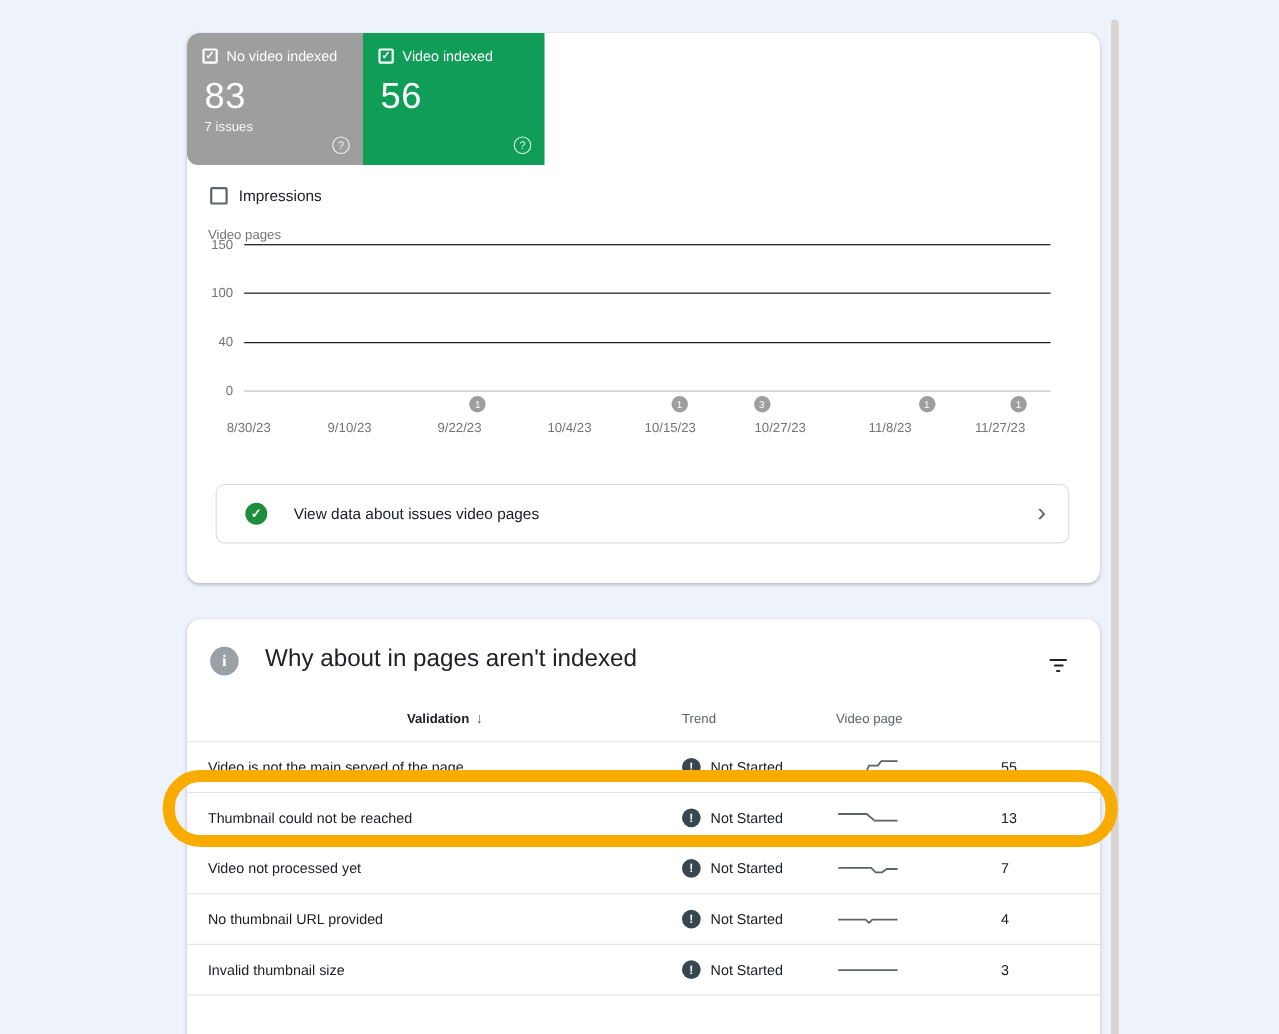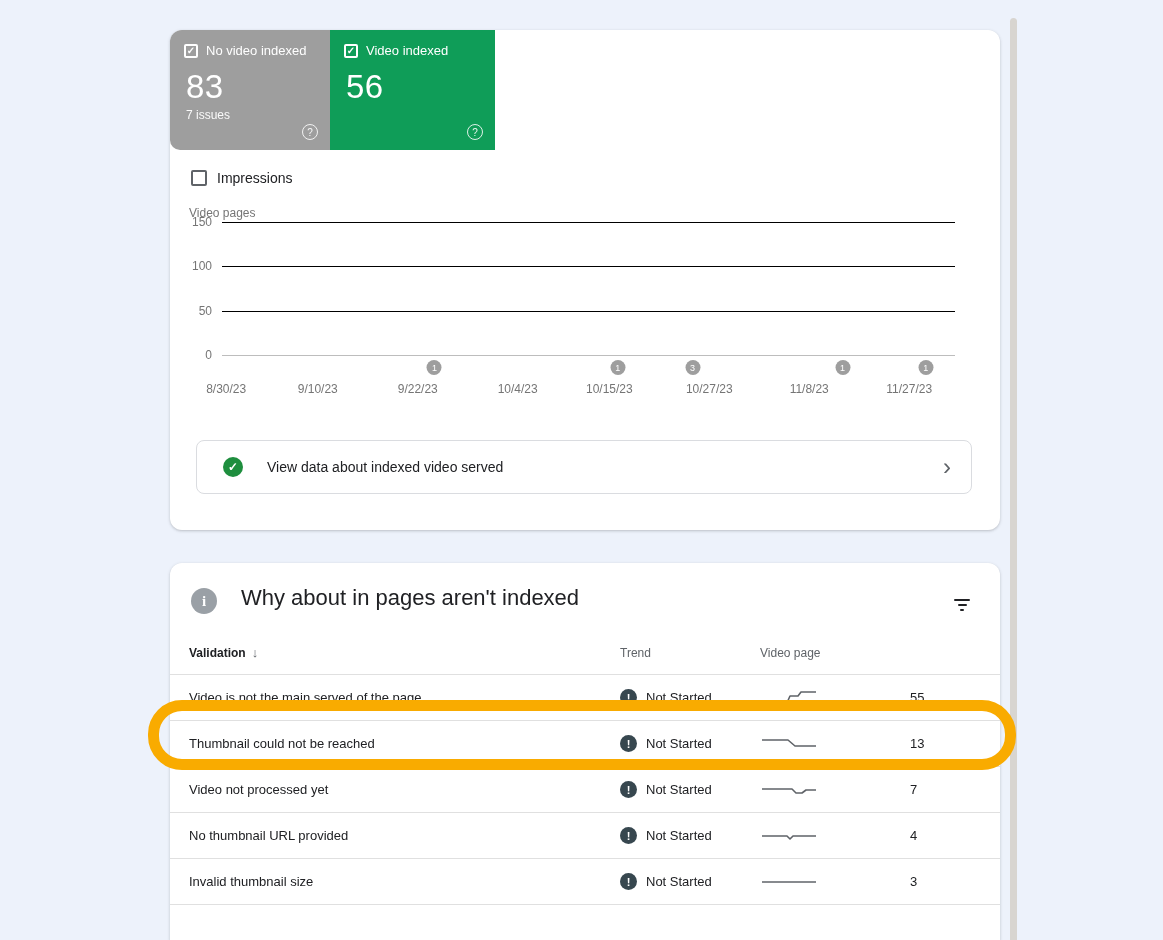--- a/index.html
+++ b/index.html
@@ -72,21 +72,21 @@
   .filter-btn { width:24px; height:24px; margin-top:8px; display:flex; flex-direction:column;
     align-items:center; justify-content:center; gap:3px; cursor:pointer; }
   .filter-btn i { display:block; height:2px; background:#202124; border-radius:1px; }
   .filter-btn i:nth-child(1){ width:16px; } .filter-btn i:nth-child(2){ width:9px; } .filter-btn i:nth-child(3){ width:4px; }
 
   
   .tbl-head, .tbl-row { display:grid; grid-template-columns: 1fr 140px 150px 62px;
     align-items:center; padding:0 28px 0 19px; }
   .tbl-head { height:44px; border-bottom:1px solid #e0e0e0; }
   .th { font-size:12px; color:#5f6368; }
-  .th.sorted { color:#202124; font-weight:bold; }
+  .th.sorted { color:#202124; font-weight:bold;text-align:center; }
   .th .arrow { font-weight:normal; color:#5f6368; margin-left:6px; font-size:13px; }
   .th.right, .td.right { text-align:left; }
   .tbl-row { height:46px; border-bottom:1px solid #e0e0e0; cursor:pointer; background:#fff; }
   .td.reason { font-size:13px; color:#202124; }
   .td.validation { display:flex; align-items:center; gap:9px; font-size:13px; color:#202124; }
   .excl { width:17px; height:17px; border-radius:50%; background:#37474f; color:#fff;
     display:flex; align-items:center; justify-content:center; font-size:11px; font-weight:bold; flex:0 0 auto; }
   .td.trend svg { display:block; }
   .td.pages { font-size:13px; color:#202124; }
 
@@ -131,21 +131,21 @@
     <div class="axis-title">Video pages</div>
 
     <div class="chart-wrap" id="chart">
         <div class="gridline" style="top: 0%;">
           <span class="ytick">150</span>
         </div>
         <div class="gridline" style="top: 33.3333%;">
           <span class="ytick">100</span>
         </div>
         <div class="gridline" style="top: 66.6667%;">
-          <span class="ytick">50</span>
+          <span class="ytick">40</span>
         </div>
         <div class="gridline zero" style="top: 100%;">
           <span class="ytick">0</span>
         </div>
         <div class="bars">
           <div class="bar">
             <div class="seg" style="height: 38.6667%; background: rgb(189, 189, 189);"></div>
             <div class="seg" style="height: 50.6667%; background: rgb(10, 160, 78);"></div>
           </div>
           <div class="bar">
@@ -511,21 +511,21 @@
         <span class="xlabel" style="left: 26.7045%;">9/22/23</span>
         <span class="xlabel" style="left: 40.3409%;">10/4/23</span>
         <span class="xlabel" style="left: 52.8409%;">10/15/23</span>
         <span class="xlabel" style="left: 66.4773%;">10/27/23</span>
         <span class="xlabel" style="left: 80.1136%;">11/8/23</span>
         <span class="xlabel" style="left: 93.75%;">11/27/23</span>
       </div>
 
     <div class="banner">
       <span class="banner-check">✓</span>
-      <span class="banner-text">View data about indexed video served</span>
+      <span class="banner-text">View data about issues video pages</span>
       <span class="banner-chevron">›</span>
     </div>
   </div>
 
   <div class="card card-bottom">
 
     <div class="tc-header">
       <span class="info-circle">i</span>
       <div class="tc-titles">
         <div class="tc-title">Why about in pages aren't indexed</div>

